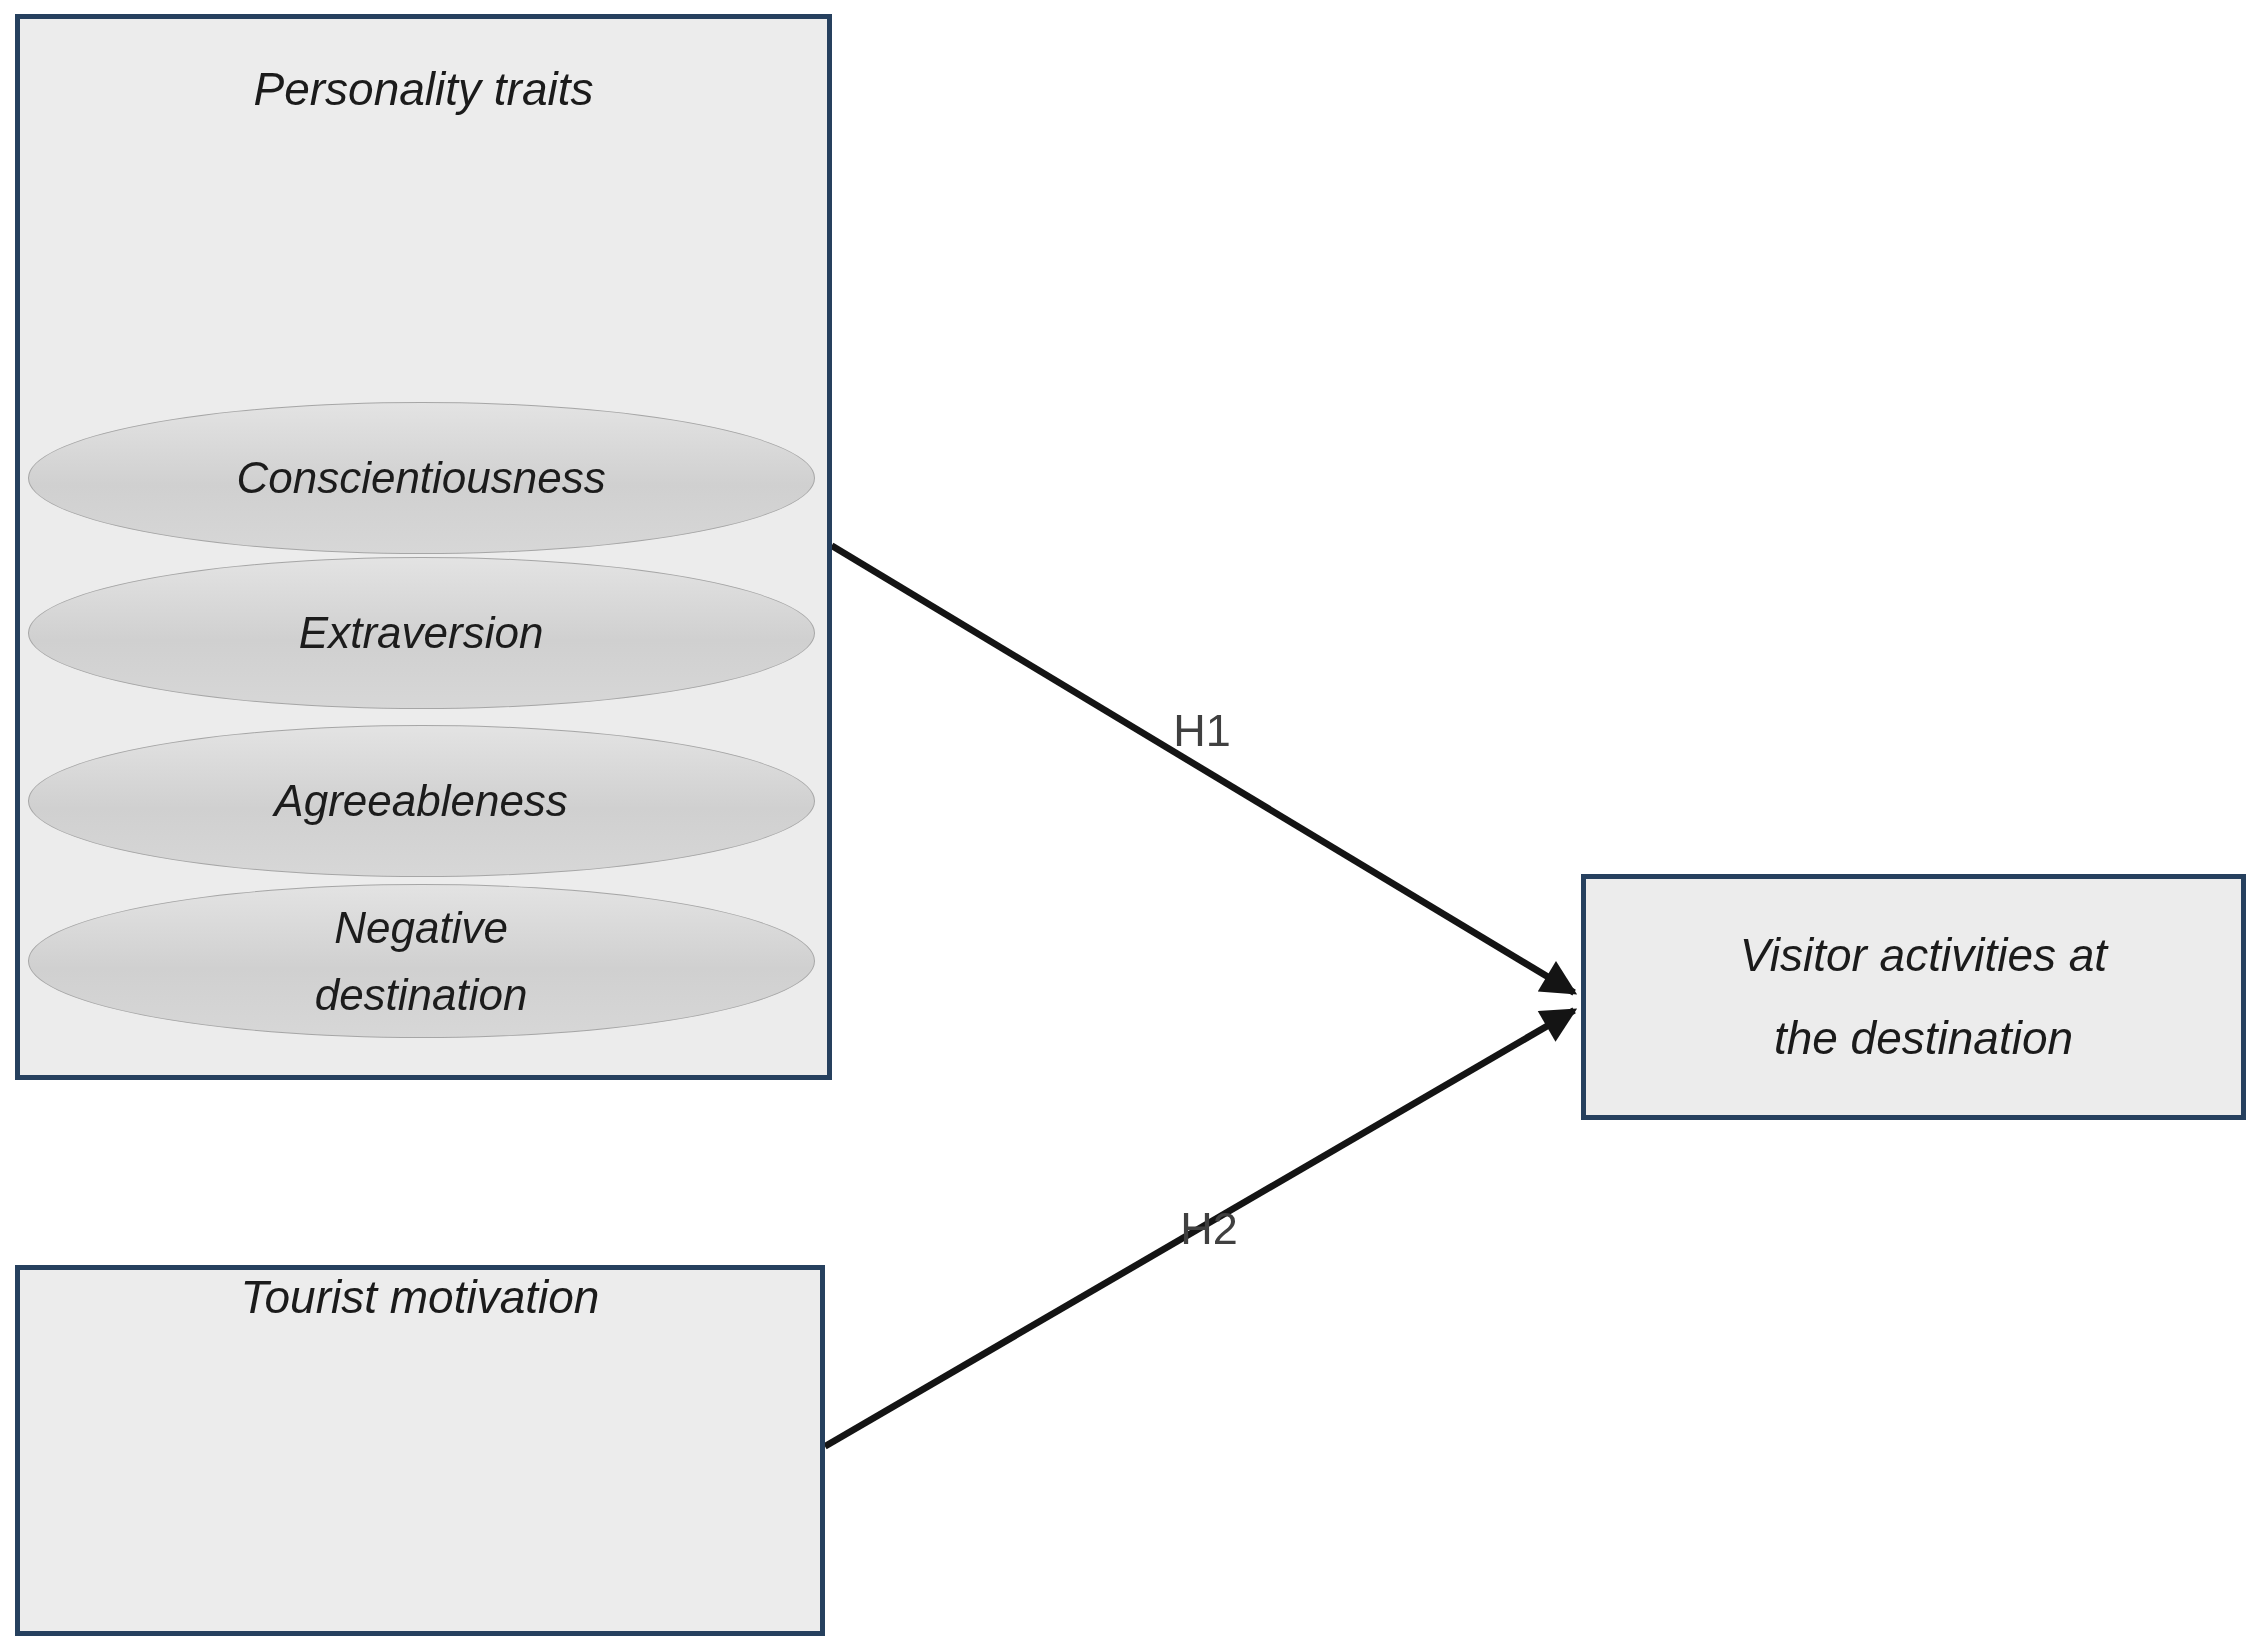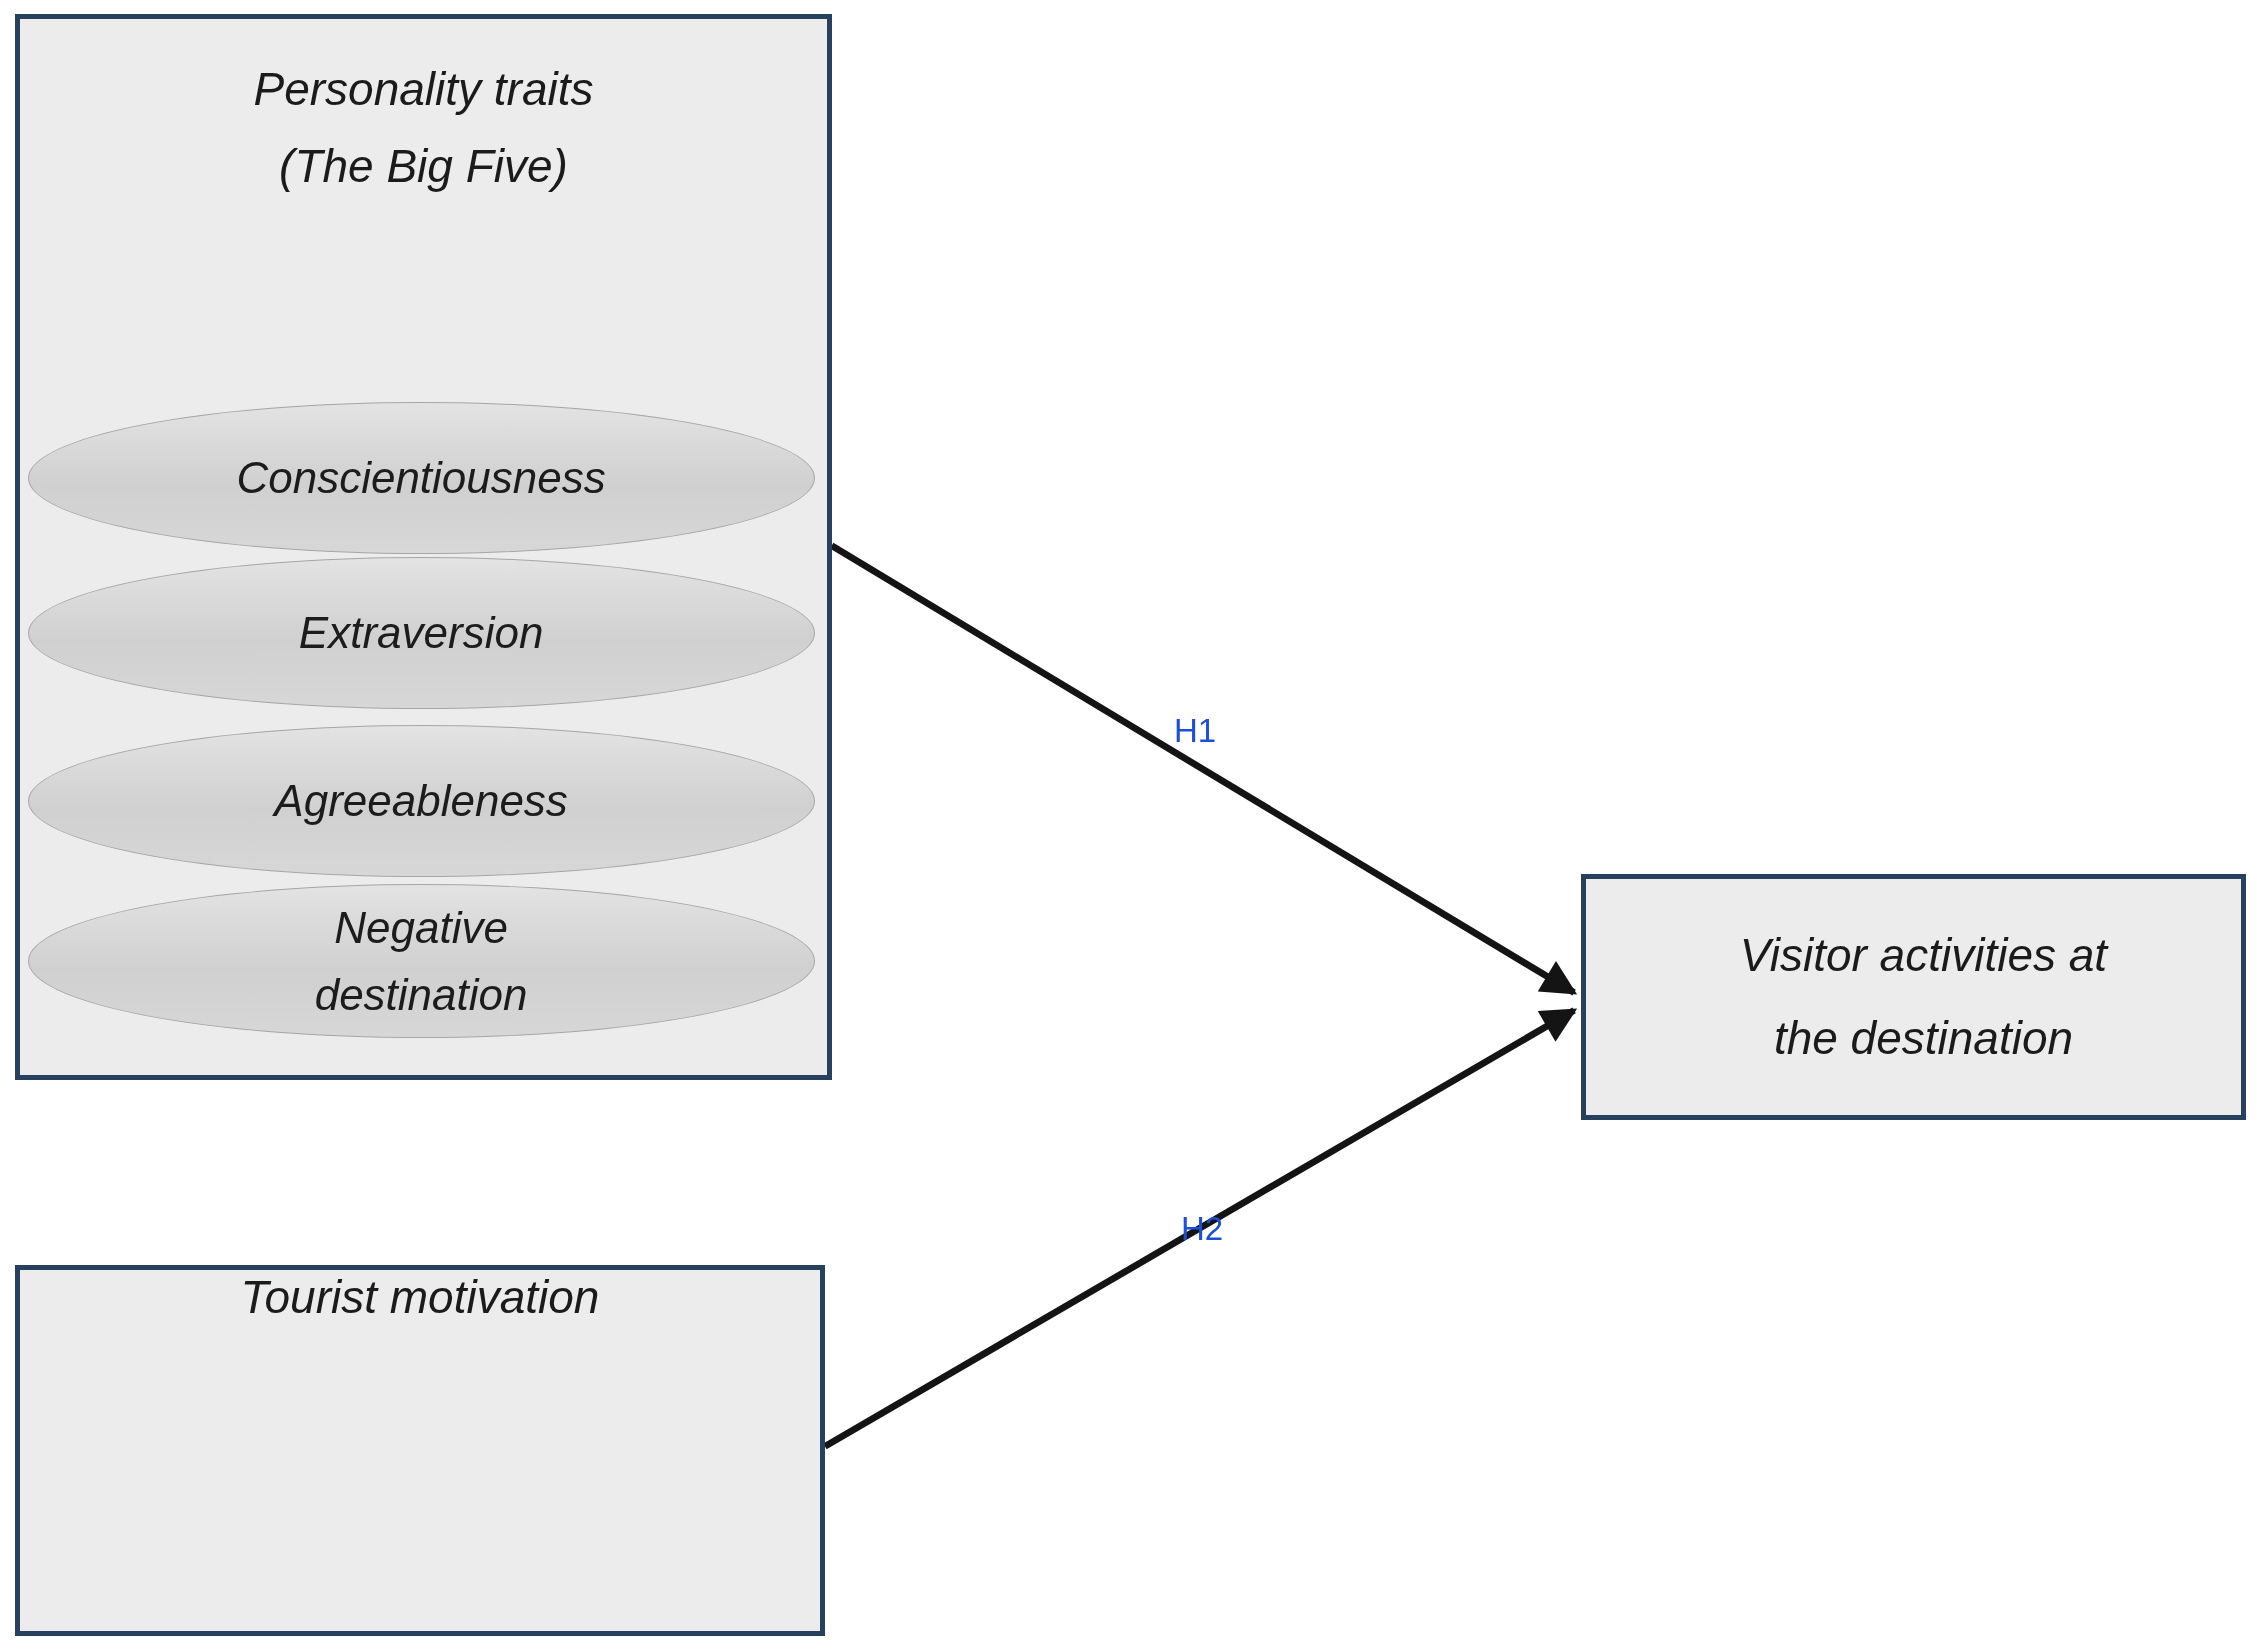--- a/index.html
+++ b/index.html
@@ -86,23 +86,24 @@
     justify-content: center;
     text-align: center;
     font-size: 46px;
     line-height: 83px;
     white-space: nowrap;
     padding-left: 20px;
   }
   .hyp-label {
     position: absolute;
     transform: translate(-50%, -50%);
-    font-size: 33px;
-    color: #1d4ed8;
+    font-size: 45px;
+    color: #404040;
     white-space: nowrap;
+    margin-left: 7px;
   }
   .hyp-label.h1 { left: 1195px; top: 731px; }
   .hyp-label.h2 { left: 1202px; top: 1229px; text-align: right; }
 </style>
 </head>
 <body>
 
 <div class="stage">
 
   <svg class="arrows-svg" viewBox="0 0 2686 1962" xmlns="http://www.w3.org/2000/svg">
@@ -111,21 +112,20 @@
         <path d="M0,0 L10,5 L0,10 z" fill="#141414"></path>
       </marker>
     </defs>
     <line x1="988" y1="648" x2="1870" y2="1179" stroke="#141414" stroke-width="8" marker-end="url(#arrowhead)"></line>
     <line x1="980" y1="1718" x2="1870" y2="1200" stroke="#141414" stroke-width="8" marker-end="url(#arrowhead)"></line>
   </svg>
 
   <div class="box personality-box">
     <div class="personality-title">
       <div>Personality traits</div>
-      <div>(The Big Five)</div>
     </div>
 
     <div class="ellipse e2">
       <span class="trait-label">Conscientiousness</span>
     </div>
     <div class="ellipse e3">
       <span class="trait-label">Extraversion</span>
     </div>
     <div class="ellipse e4">
       <span class="trait-label">Agreeableness</span>

